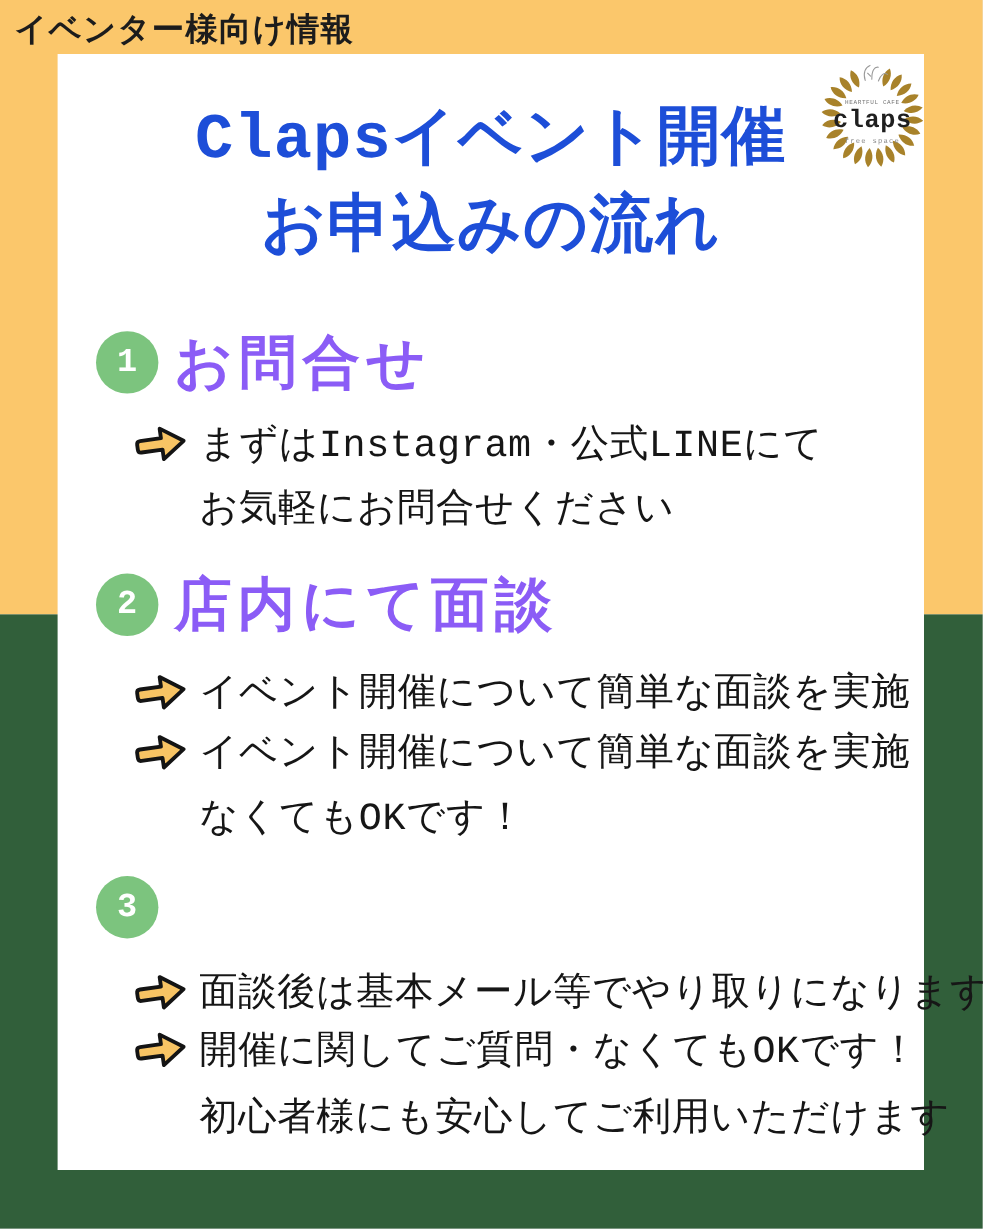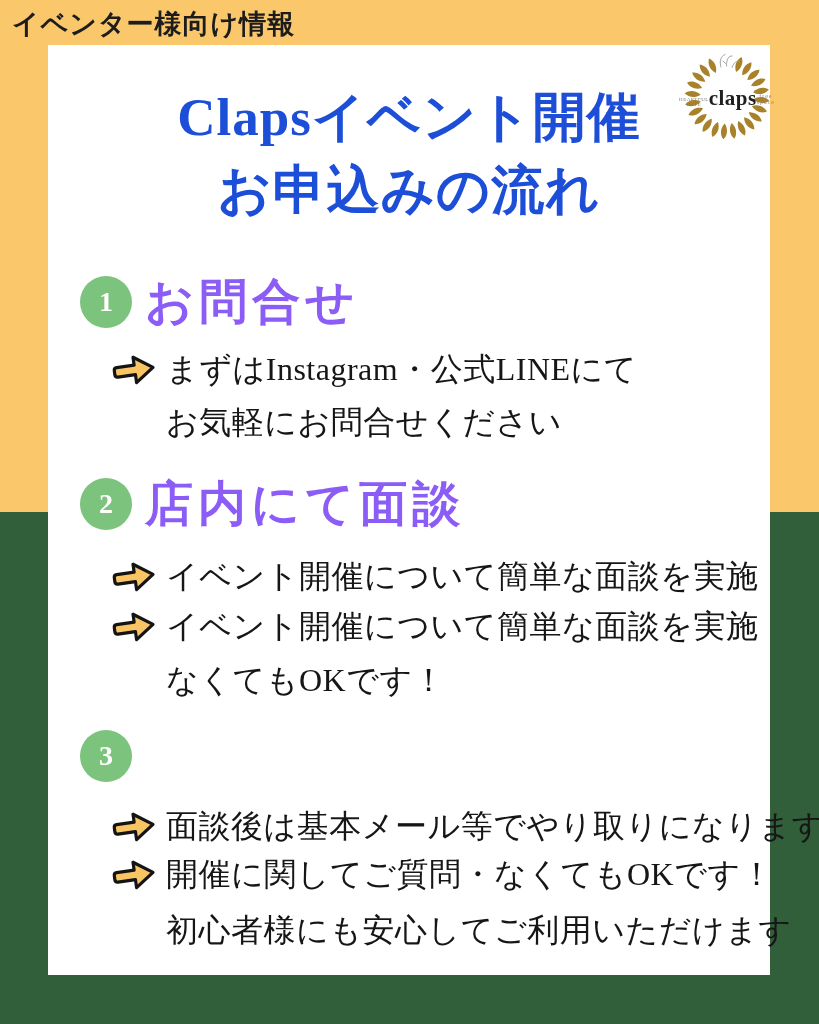--- a/index.html
+++ b/index.html
@@ -1,35 +1,35 @@
 <!DOCTYPE html>
 <html><head>
 <meta charset="utf-8">
 <style>
   html,body{margin:0;padding:0;background:#e8e8e8;}
   .canvas{
     position:relative;width:819px;height:1024px;overflow:hidden;
-    font-family:Liberation Serif, serif;
+    font-family:Liberation Mono, monospace;
     margin:0 auto;
   }
   .bg-top{position:absolute;left:0;top:0;width:819px;height:512px;background:#FBC76B;}
   .bg-bottom{position:absolute;left:0;top:512px;width:819px;height:512px;background:#315F3A;}
   .tag{
     position:absolute;left:12px;top:6px;
     font-size:27px;font-weight:600;color:#1c1c1c;letter-spacing:1px;
   }
   .card{
     position:absolute;left:48px;top:45px;width:722px;height:930px;
     background:#ffffff;
   }
   
   .logo{position:absolute;left:634px;top:7px;width:90px;height:90px;}
   .logo svg{position:absolute;left:0;top:0;width:90px;height:90px;}
   .logo-text{
-    position:absolute;inset:0;display:flex;
+    position:absolute;inset:0;display:flex;flex-direction:column;
     align-items:center;justify-content:center;text-align:center;line-height:1;
   }
   .logo-top{font-size:5px;letter-spacing:.5px;color:#777;margin-top:10px;}
   .logo-brand{font-size:21px;font-weight:800;color:#1f1f1f;letter-spacing:.5px;margin-top:2px;}
   .logo-bottom{font-size:6px;color:#8a8a8a;letter-spacing:1px;margin-top:3px;}
   
   .title{
     position:absolute;left:0;top:36px;width:100%;
     text-align:center;color:#1d4ed8;font-weight:800;
     font-size:53px;line-height:73px;letter-spacing:1px;

